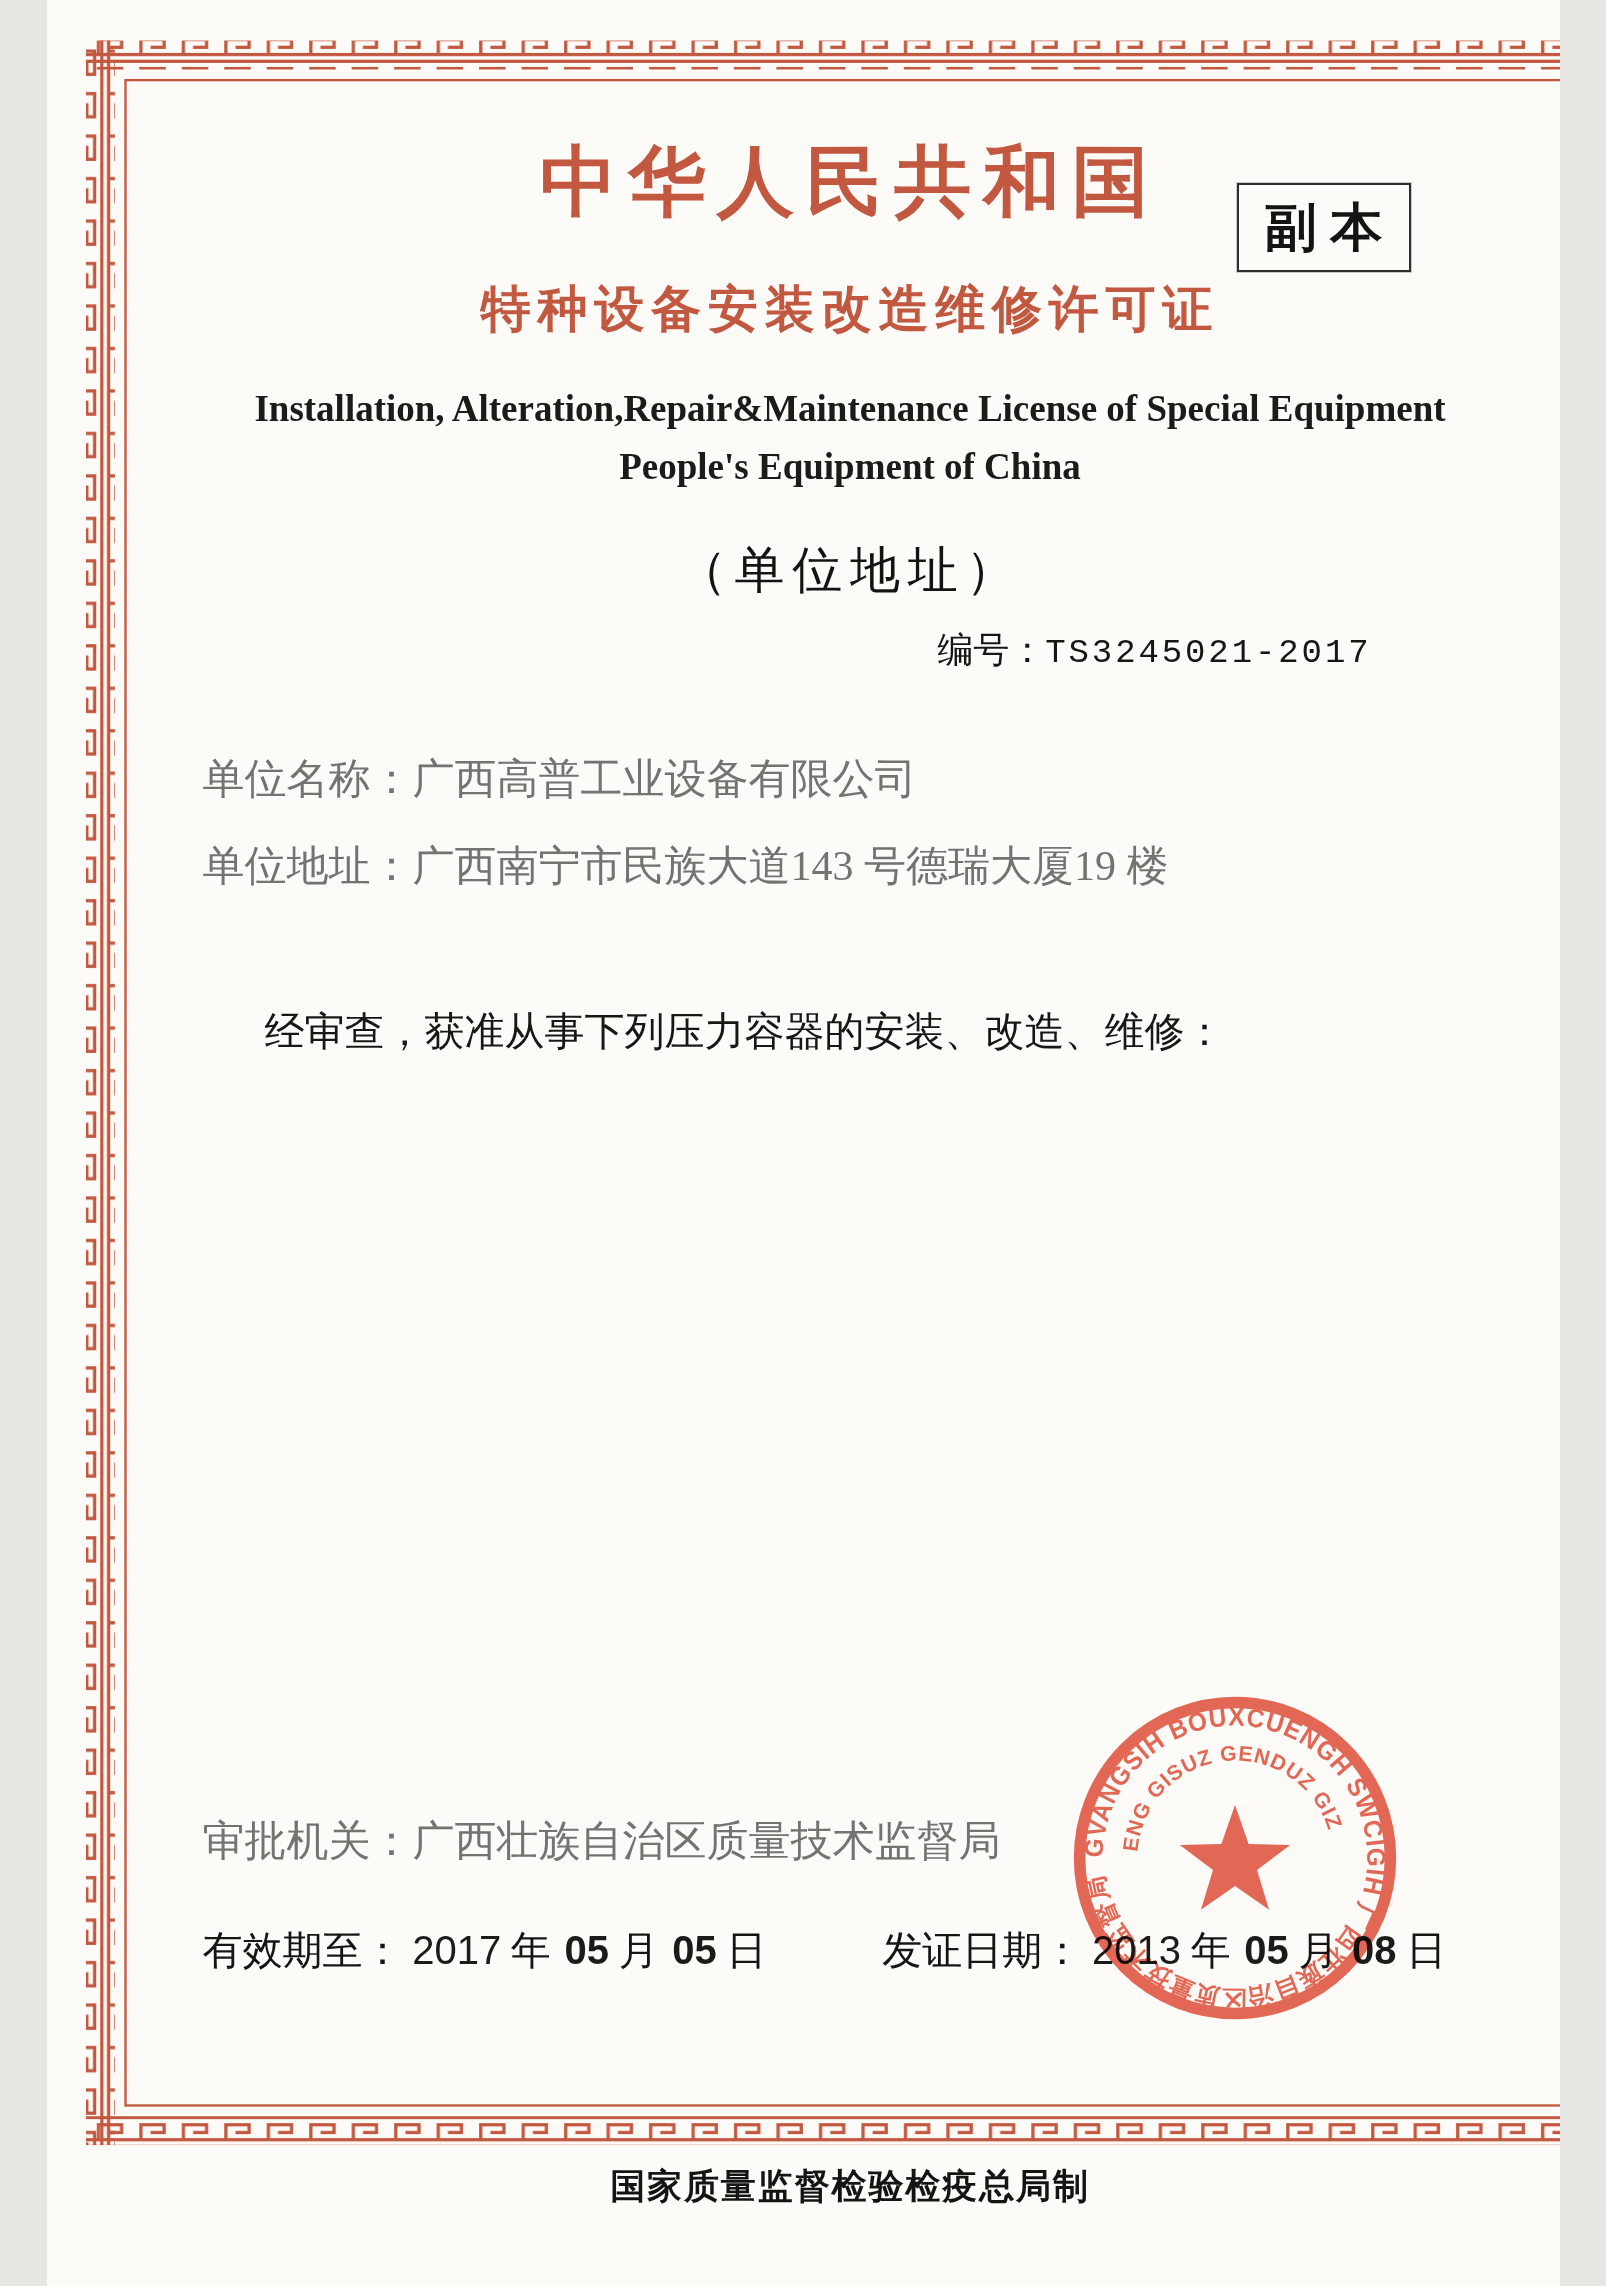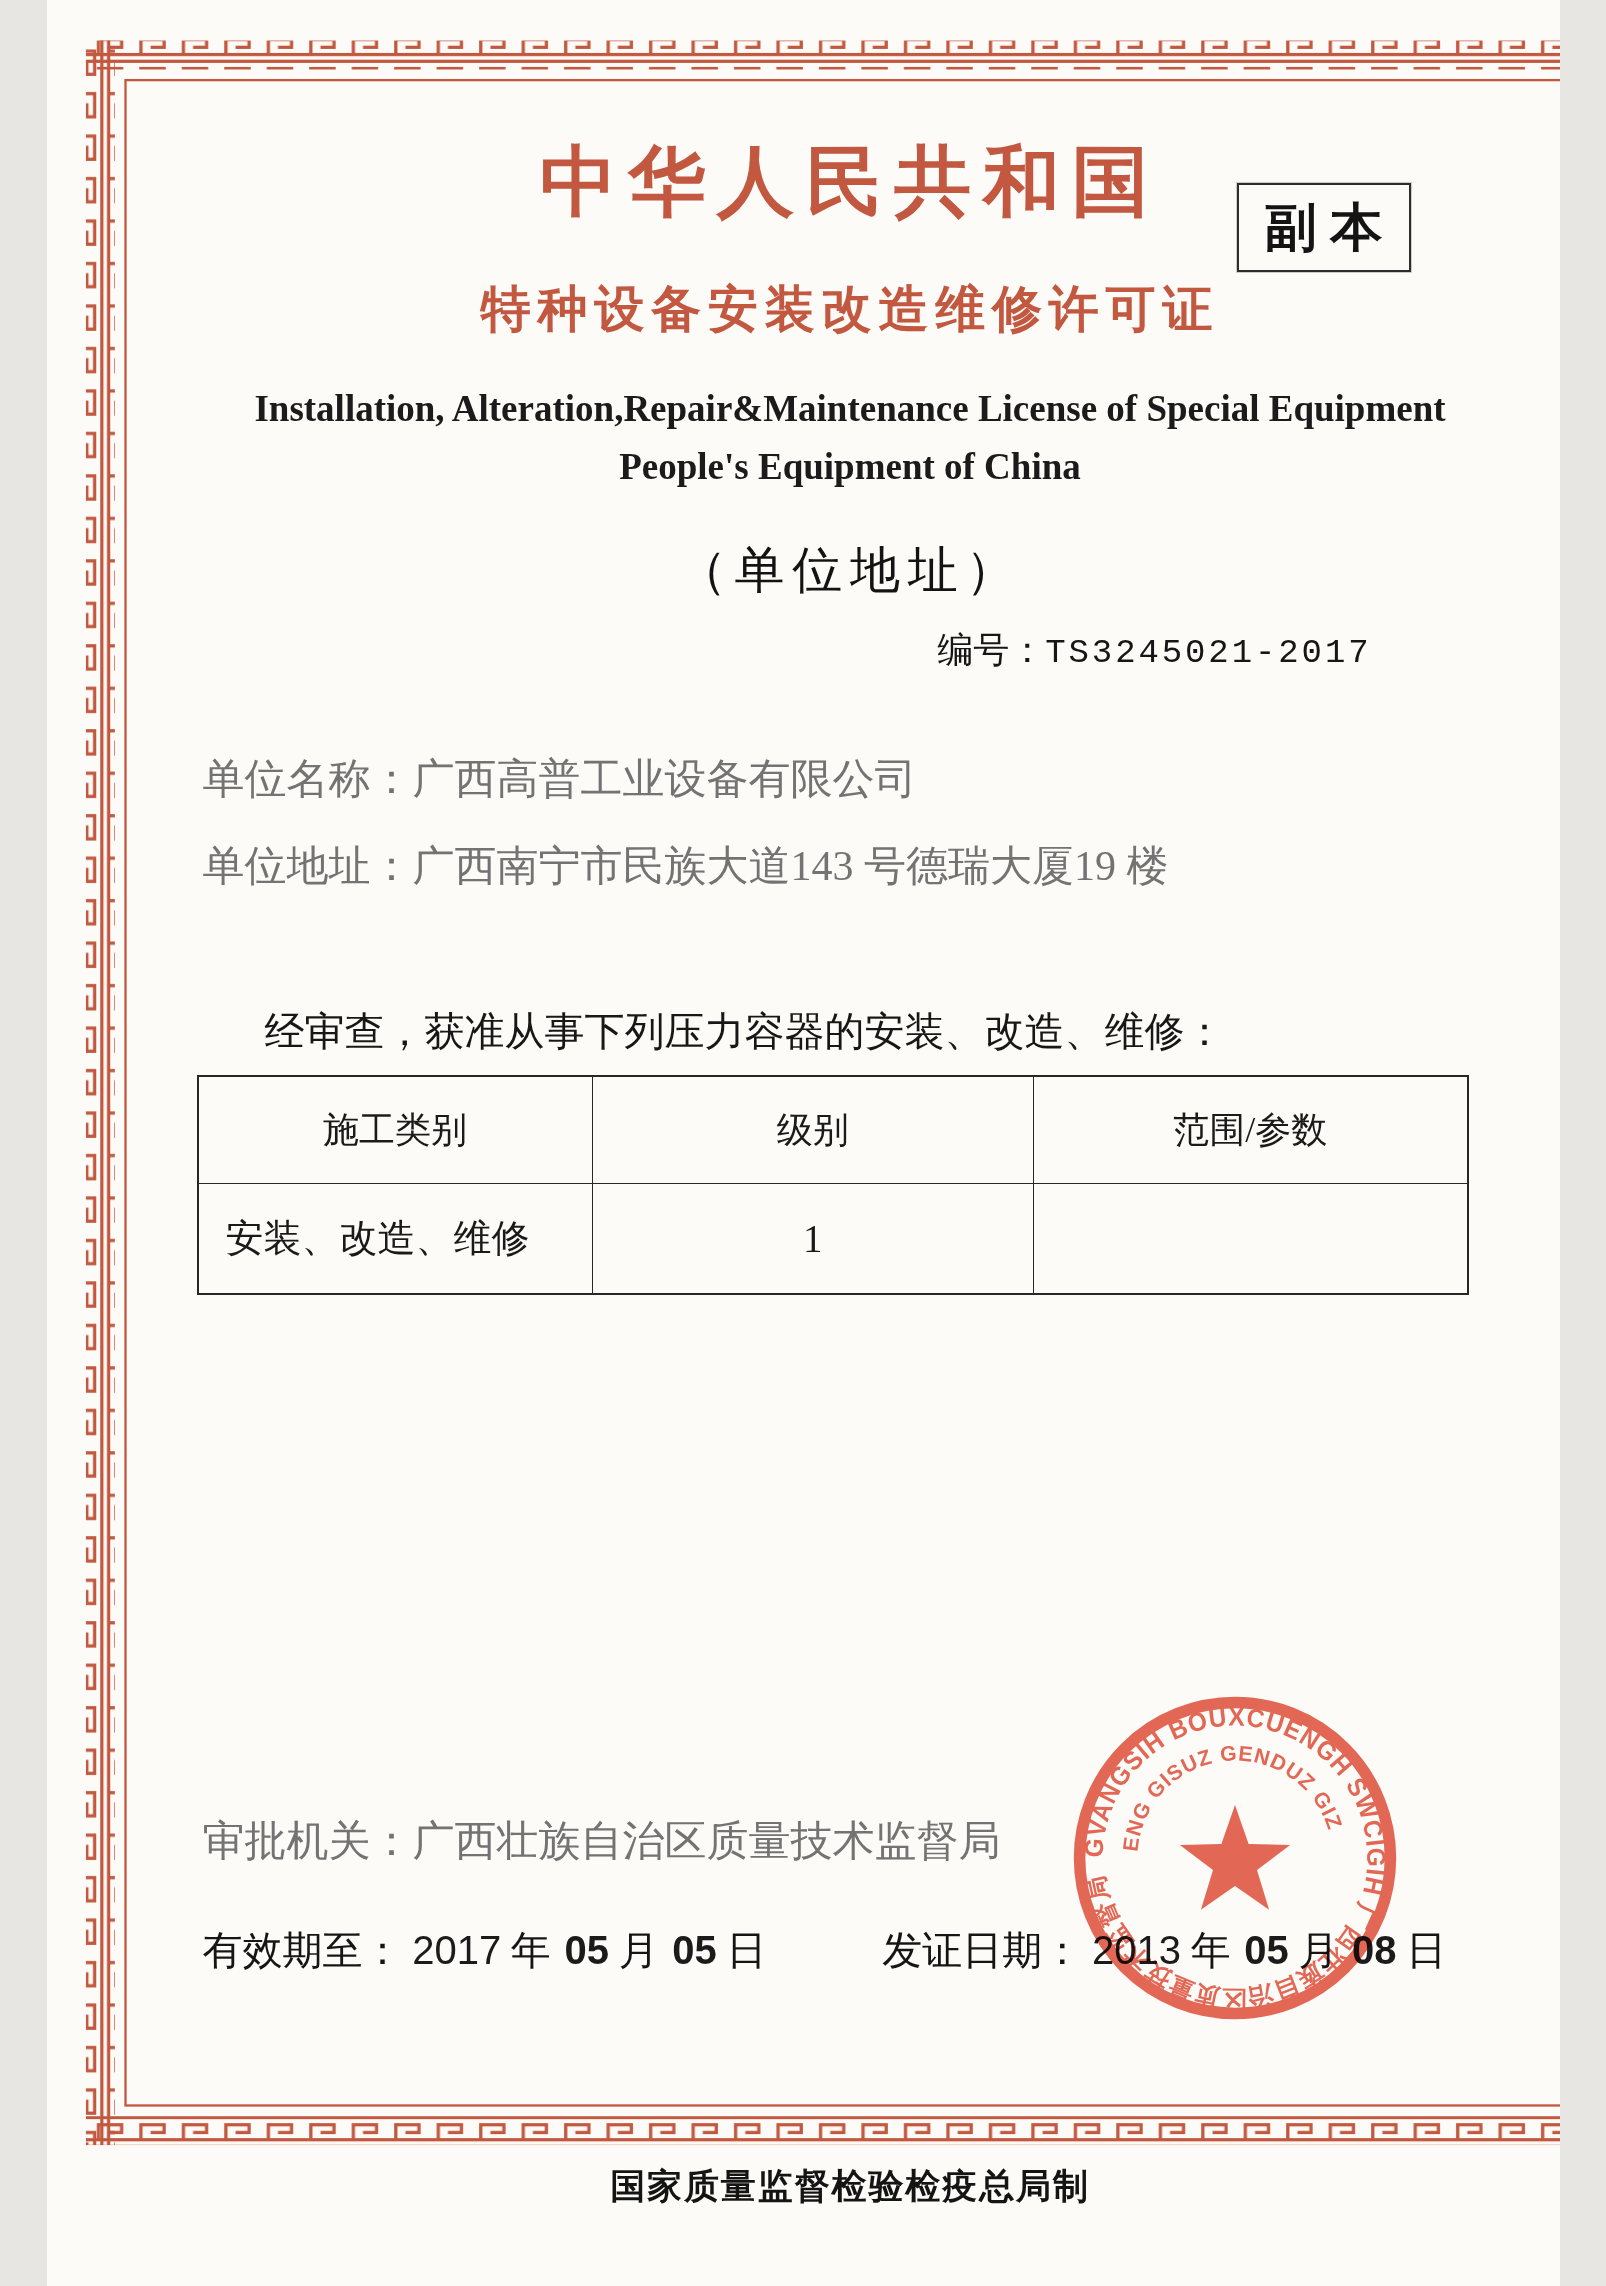--- a/index.html
+++ b/index.html
@@ -140,32 +140,20 @@
 
   <div class="abs field f-name">
     <span>单位名称：</span><span>广西高普工业设备有限公司</span>
   </div>
   <div class="abs field f-addr">
     <span>单位地址：</span><span>广西南宁市民族大道143 号德瑞大厦19 楼</span>
   </div>
 
   <div class="abs statement">经审查，获准从事下列压力容器的安装、改造、维修：</div>
 
-  <div class="abs lic-table">
-    <div class="t-row hdr">
-      <div class="t-cell">施工类别</div>
-      <div class="t-cell">级别</div>
-      <div class="t-cell">范围/参数</div>
-    </div>
-    <div class="t-row dat">
-      <div class="t-cell left">安装、改造、维修</div>
-      <div class="t-cell num">1</div>
-      <div class="t-cell"></div>
-    </div>
-  </div>
 
   <div class="abs field f-authority">
     <span>审批机关：</span><span>广西壮族自治区质量技术监督局</span>
   </div>
 
   <div class="abs dates">
     <span>有效期至：</span>
     <span class="num">2017</span>
     <span class="unit">年</span>
     <span class="num b">05</span>

